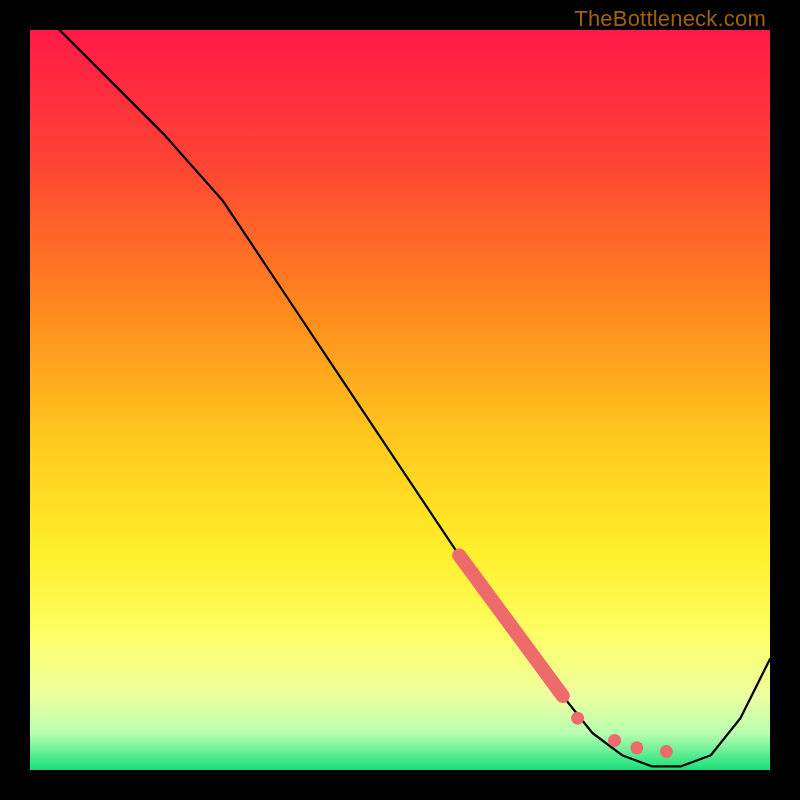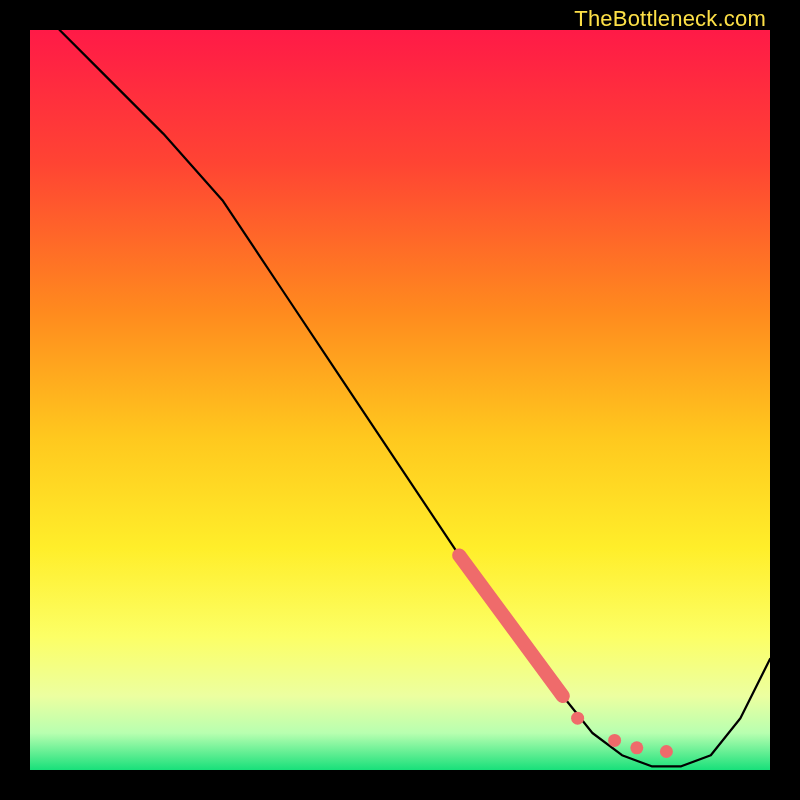--- a/index.html
+++ b/index.html
@@ -23,21 +23,21 @@
     position: absolute;
     left: 0;
     top: 0;
     width: 740px;
     height: 740px;
   }
   .watermark {
     position: absolute;
     top: 6px;
     right: 34px;
-    color: #fde047;
+    color: #a16207;
     font-size: 22px;
     font-weight: 500;
     letter-spacing: 0.2px;
   }
   svg { display: block; }
 </style>
 </head>
 <body>
 
 <div class="watermark">TheBottleneck.com</div>

